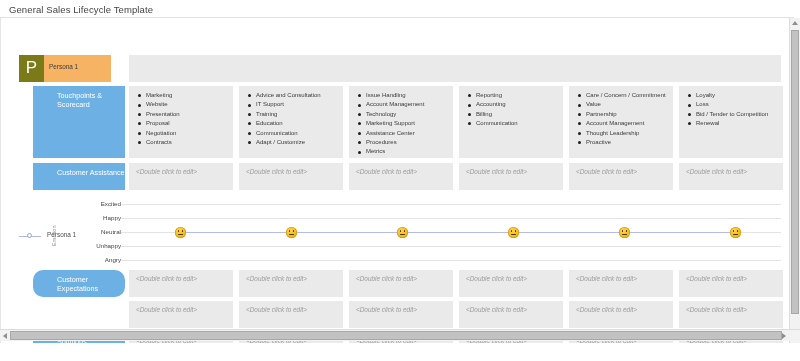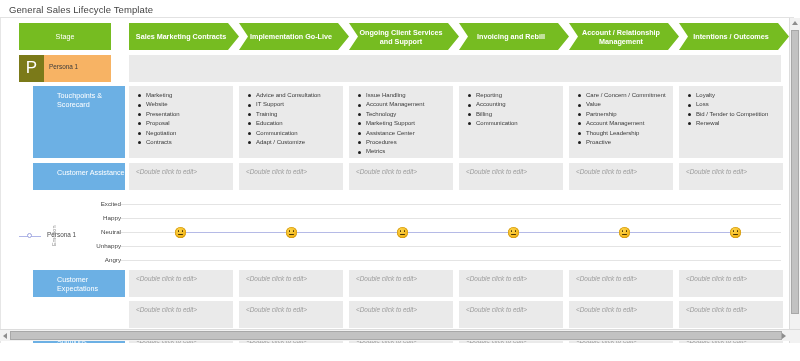--- a/index.html
+++ b/index.html
@@ -136,29 +136,20 @@
 </head>
 <body>
 
 <div class="app">
 
   <div class="doc-title">General Sales Lifecycle Template</div>
   <div class="title-rule"></div>
 
   <div class="canvas">
 
-    <div class="stage-row">
-      <div class="stage-label">Stage</div>
-      <div class="chev first" style="left:128px;width:110px;">Sales Marketing Contracts</div>
-      <div class="chev" style="left:238px;width:110px;">Implementation Go-Live</div>
-      <div class="chev" style="left:348px;width:110px;">Ongoing Client Services and Support</div>
-      <div class="chev" style="left:458px;width:110px;">Invoicing and Rebill</div>
-      <div class="chev" style="left:568px;width:110px;">Account / Relationship Management</div>
-      <div class="chev" style="left:678px;width:110px;">Intentions / Outcomes</div>
-    </div>
 
     <div class="lane" style="top:37px;height:27px;">
       <div class="persona-badge">
         <div class="persona-p">P</div>
         <div class="persona-name">Persona 1</div>
       </div>
       <div class="persona-strip" style="left:128px;width:652px;"></div>
     </div>
 
     <div class="lane" style="top:68px;height:72px;">
@@ -298,21 +289,21 @@
         <span class="mouth"></span>
       </div>
       <div class="emoji" style="left:729px;top:33px;">
         <span class="eye l"></span>
         <span class="eye r"></span>
         <span class="mouth"></span>
       </div>
     </div>
 
     <div class="lane" style="top:252px;height:27px;">
-      <div class="lane-title" style="top:0;width:92px;height:27px;">Customer Expectations</div>
+      <div class="lane-title" style="top:0;width:92px;height:27px;border-radius:10px;">Customer Expectations</div>
       <div class="cell" style="left:128px;top:0;width:104px;height:27px;">&lt;Double click to edit&gt;</div>
       <div class="cell" style="left:238px;top:0;width:104px;height:27px;">&lt;Double click to edit&gt;</div>
       <div class="cell" style="left:348px;top:0;width:104px;height:27px;">&lt;Double click to edit&gt;</div>
       <div class="cell" style="left:458px;top:0;width:104px;height:27px;">&lt;Double click to edit&gt;</div>
       <div class="cell" style="left:568px;top:0;width:104px;height:27px;">&lt;Double click to edit&gt;</div>
       <div class="cell" style="left:678px;top:0;width:104px;height:27px;">&lt;Double click to edit&gt;</div>
     </div>
 
     <div class="lane" style="top:283px;height:27px;">
       <div class="cell" style="left:128px;top:0;width:104px;height:27px;">&lt;Double click to edit&gt;</div>

